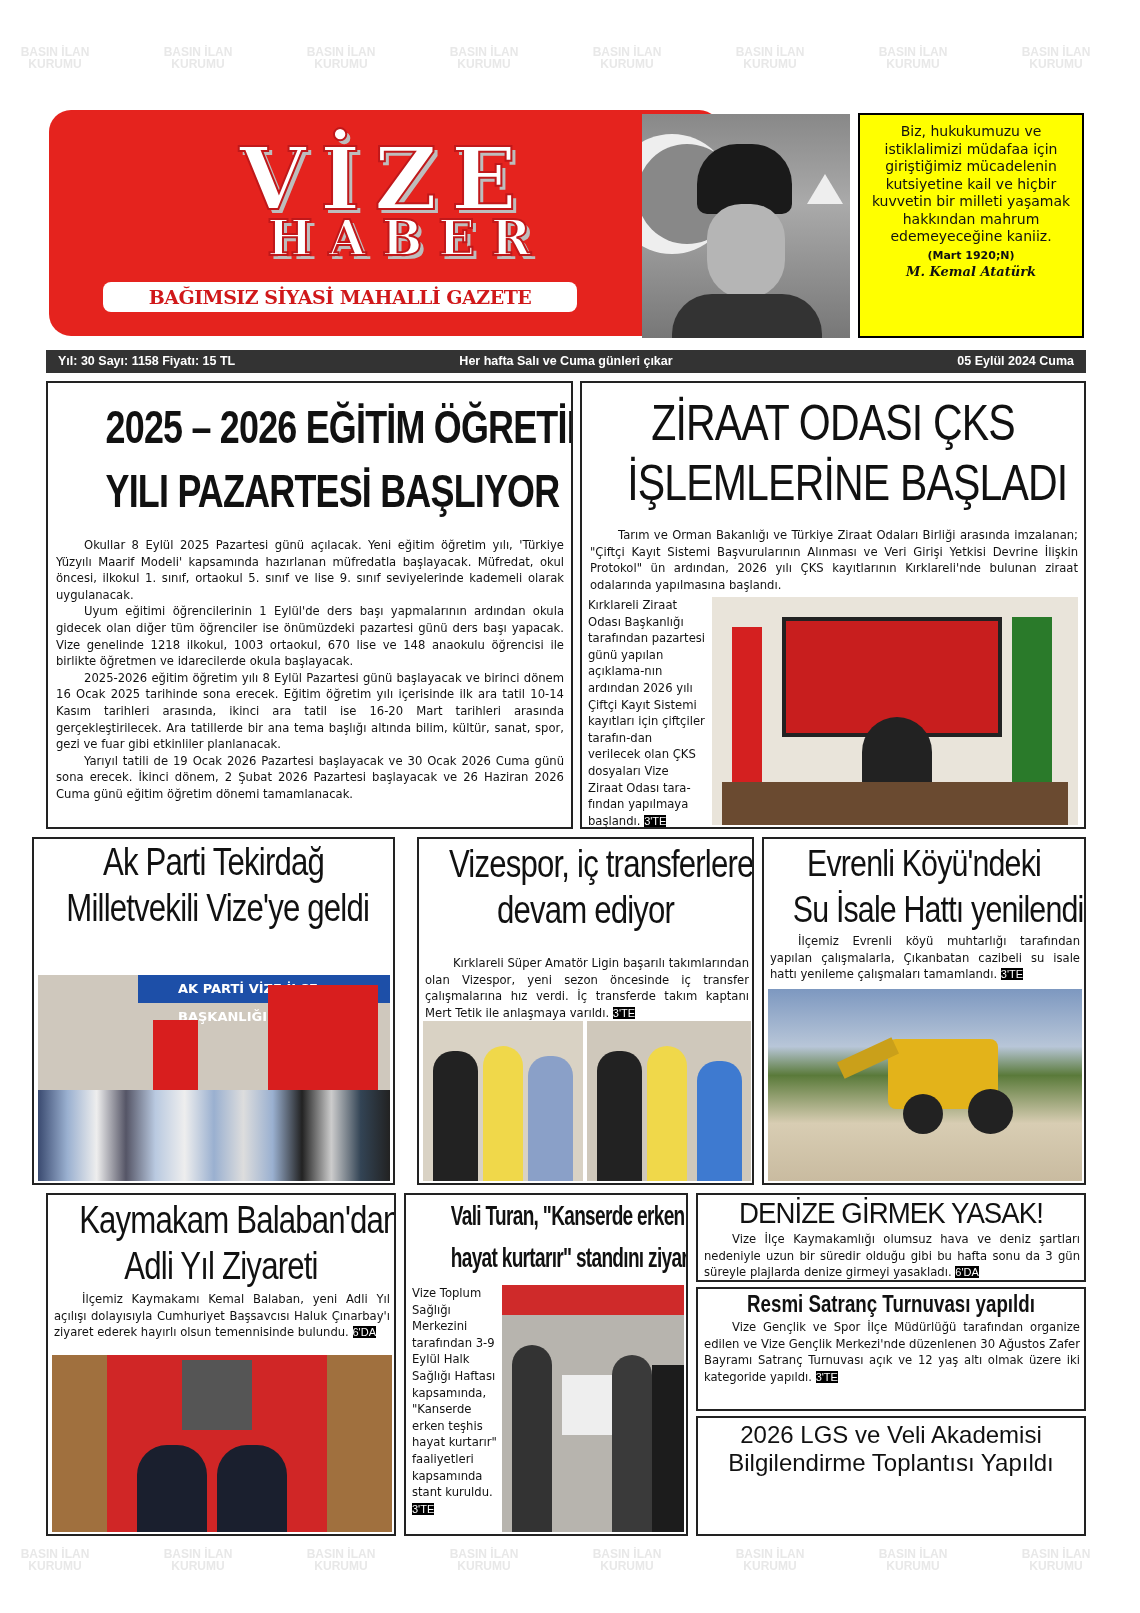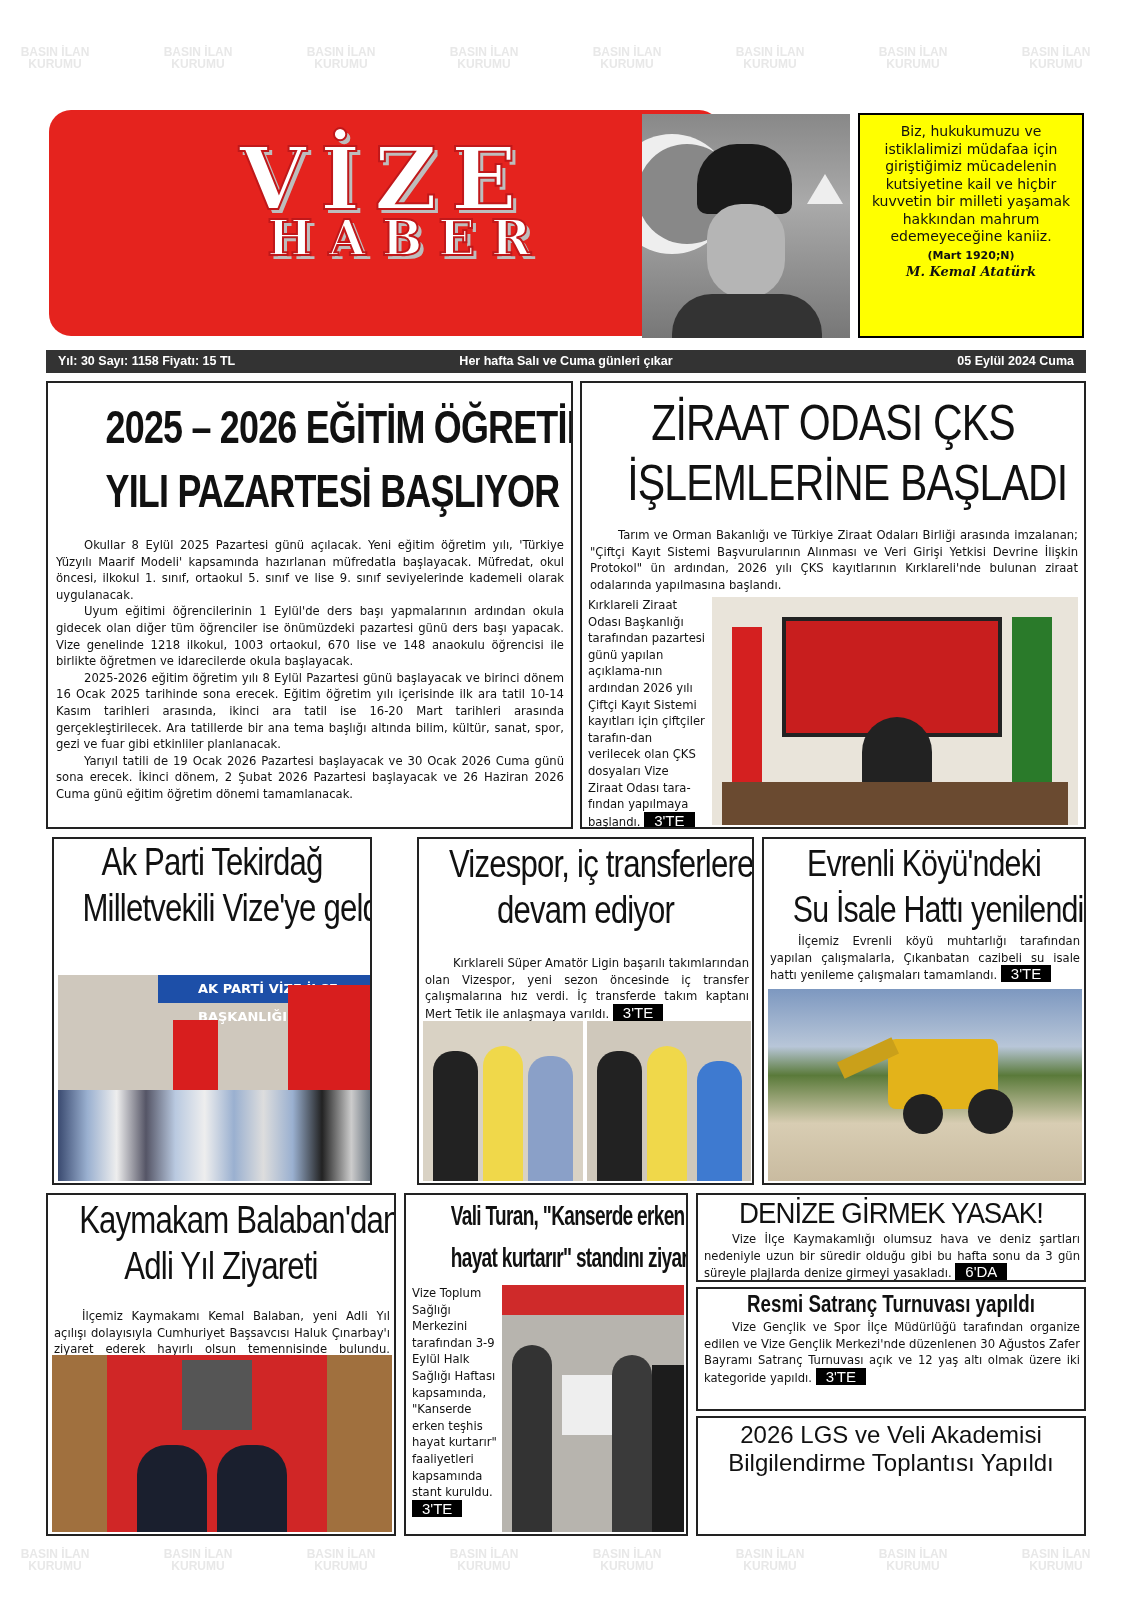--- a/index.html
+++ b/index.html
@@ -2,21 +2,21 @@
 <html><head>
 <meta charset="utf-8">
 <style>
   * { box-sizing: border-box; margin: 0; padding: 0; }
   body { width: 1140px; height: 1613px; background: #fff; position: relative; overflow: hidden; font-family: "DejaVu Sans", sans-serif; color: #111; }
   .abs { position: absolute; }
   .box { position: absolute; border: 2px solid #222; background: #fff; overflow: hidden; }
   .headline { font-family: "Liberation Sans", sans-serif; font-weight: bold; text-align: center; color: #111; line-height: 1.05; letter-spacing: -1px; transform-origin: center; }
   .body-text { font-family: "DejaVu Sans", sans-serif; font-size: 11.6px; line-height: 16.6px; text-align: justify; color: #111; }
   .body-text p { text-indent: 28px; }
-  .ref { background: #000; color: #fff; padding: 0 10px; font-family: "Liberation Sans", sans-serif; font-size: 15px; }
+  .ref { background: #000; color: #fff; padding: 0 0; font-family: "Liberation Sans", sans-serif; font-size: 11px; }
   .photo { position: absolute; overflow: hidden; }
   
   .logo { left: 49px; top: 110px; width: 672px; height: 226px; background: #e5231e; border-radius: 22px; }
   .logo-word { position: absolute; left: 0; width: 100%; text-align: center; font-family: "DejaVu Serif", serif; font-weight: bold; color: #fff; -webkit-text-stroke: 2px #c0181a; text-shadow: 4px 4px 0 #bdbdbd; }
   .logo-tag { position: absolute; left: 54px; top: 172px; width: 474px; height: 30px; background: #fff; border-radius: 8px; color: #d0181a; font-family: "DejaVu Serif", serif; font-weight: bold; font-size: 19px; text-align: center; line-height: 30px; letter-spacing: -0.5px; }
   .quote { left: 858px; top: 113px; width: 226px; height: 225px; background: #ffff00; border: 2px solid #000; text-align: center; padding-top: 8px; }
   .quote-text { font-size: 14px; line-height: 17.5px; color: #111; padding: 0 4px; }
   .quote-date { font-size: 11px; font-weight: bold; margin-top: 3px; }
   .quote-sig { font-family: "DejaVu Serif", serif; font-style: italic; font-weight: bold; font-size: 13px; margin-top: 2px; }
   .infobar { left: 46px; top: 350px; width: 1040px; height: 23px; background: #333; color: #fff; font-family: "Liberation Sans", sans-serif; font-weight: bold; font-size: 12.5px; line-height: 23px; }
@@ -41,20 +41,21 @@
     <div class="wm" style="left: 444px; top: 1548px;">BASIN İLAN<br>KURUMU</div>
     <div class="wm" style="left: 587px; top: 1548px;">BASIN İLAN<br>KURUMU</div>
     <div class="wm" style="left: 730px; top: 1548px;">BASIN İLAN<br>KURUMU</div>
     <div class="wm" style="left: 873px; top: 1548px;">BASIN İLAN<br>KURUMU</div>
     <div class="wm" style="left: 1016px; top: 1548px;">BASIN İLAN<br>KURUMU</div>
   </div>
 
 <div class="abs logo">
   <div class="logo-word" style="top:18px;font-size:86px;letter-spacing:14px;">VİZE</div>
   <div class="logo-word" style="top:100px;font-size:48px;letter-spacing:16px;padding-left:44px;">HABER</div>
+  <div class="logo-tag">BAĞIMSIZ SİYASİ MAHALLİ GAZETE</div>
 </div>
 
 <div class="photo" style="left:642px;top:114px;width:208px;height:224px;background:linear-gradient(180deg,#888 0%,#aaa 40%,#777 100%);">
   <div style="position:absolute;left:-30px;top:20px;width:120px;height:120px;border-radius:50%;background:#eee;"></div>
   <div style="position:absolute;left:-5px;top:30px;width:100px;height:100px;border-radius:50%;background:#888;"></div>
   <div style="position:absolute;left:165px;top:60px;width:0;height:0;border-left:18px solid transparent;border-right:18px solid transparent;border-bottom:30px solid #eee;"></div>
   <div style="position:absolute;left:55px;top:30px;width:95px;height:70px;border-radius:40px 40px 10px 10px;background:#1a1a1a;"></div>
   <div style="position:absolute;left:65px;top:90px;width:78px;height:95px;border-radius:35px 35px 40px 40px;background:#b5b5b5;"></div>
   <div style="position:absolute;left:30px;top:180px;width:150px;height:50px;border-radius:40px 40px 0 0;background:#333;"></div>
 </div>
@@ -94,21 +95,21 @@
   </div>
   <div class="photo" style="left:130px;top:214px;width:366px;height:228px;background:#e9e4da;">
     <div style="position:absolute;left:70px;top:20px;width:220px;height:120px;background:#c81e1e;border:4px solid #222;"></div>
     <div style="position:absolute;left:20px;top:30px;width:30px;height:160px;background:#d42020;"></div>
     <div style="position:absolute;left:300px;top:20px;width:40px;height:180px;background:#2a7a2a;"></div>
     <div style="position:absolute;left:150px;top:120px;width:70px;height:70px;border-radius:35px 35px 0 0;background:#222;"></div>
     <div style="position:absolute;left:10px;top:185px;width:346px;height:43px;background:#6a4a30;"></div>
   </div>
 </div>
 
-<div class="box" style="left:52px;top:837px;width:320px;height:348px;">
+<div class="box" style="left:32px;top:837px;width:363px;height:348px;">
   <div class="headline" style="position:absolute;left:0;top:4px;width:100%;font-size:38px;transform:scaleX(0.82);white-space:nowrap;font-weight:normal;">Ak Parti Tekirdağ</div>
   <div class="headline" style="position:absolute;left:0;top:50px;width:100%;font-size:38px;transform:scaleX(0.82);white-space:nowrap;font-weight:normal;">Milletvekili Vize'ye geldi</div>
   <div class="photo" style="left:4px;top:136px;width:352px;height:206px;background:#cfc8bd;">
     <div style="position:absolute;left:100px;top:0;width:252px;height:28px;background:#1d4fa8;color:#fff;font-weight:bold;font-size:13px;line-height:28px;padding-left:40px;">AK PARTİ VİZE İLÇE BAŞKANLIĞI</div>
     <div style="position:absolute;left:230px;top:10px;width:110px;height:120px;background:#d81e1e;"></div>
     <div style="position:absolute;left:115px;top:45px;width:45px;height:70px;background:#d81e1e;"></div>
     <div style="position:absolute;left:0;top:115px;width:352px;height:91px;background:linear-gradient(90deg,#3a4a70,#9ab0d0,#eee,#556,#b9c9e0,#eee,#9ab0d0,#ddd,#9ab0d0,#222,#ccc,#345,#222);"></div>
   </div>
 </div>
 
@@ -140,21 +141,21 @@
     <div style="position:absolute;left:120px;top:50px;width:110px;height:70px;background:#e3b31a;border-radius:8px;"></div>
     <div style="position:absolute;left:70px;top:60px;width:60px;height:18px;background:#caa01a;transform:rotate(-25deg);"></div>
     <div style="position:absolute;left:135px;top:105px;width:40px;height:40px;border-radius:50%;background:#222;"></div>
     <div style="position:absolute;left:200px;top:100px;width:45px;height:45px;border-radius:50%;background:#222;"></div>
   </div>
 </div>
 
 <div class="box" style="left:46px;top:1193px;width:350px;height:343px;">
   <div class="headline" style="position:absolute;left:0;top:6px;width:100%;font-size:38px;transform:scaleX(0.82);white-space:nowrap;font-weight:normal;">Kaymakam Balaban'dan</div>
   <div class="headline" style="position:absolute;left:0;top:52px;width:100%;font-size:38px;transform:scaleX(0.82);white-space:nowrap;font-weight:normal;">Adli Yıl Ziyareti</div>
-  <div class="body-text" style="position:absolute;left:6px;top:96px;width:336px;margin-top:17px;">
+  <div class="body-text" style="position:absolute;left:6px;top:96px;width:336px;">
     <p><span>İlçemiz Kaymakamı Kemal Balaban, yeni Adli Yıl açılışı dolayısıyla Cumhuriyet Başsavcısı Haluk Çınarbay'ı ziyaret ederek hayırlı olsun temennisinde bulundu.</span> <span class="ref">6'DA</span></p>
   </div>
   <div class="photo" style="left:4px;top:160px;width:340px;height:177px;background:#a0703e;">
     <div style="position:absolute;left:55px;top:0;width:220px;height:177px;background:#d02626;"></div>
     <div style="position:absolute;left:130px;top:5px;width:70px;height:70px;background:#555;"></div>
     <div style="position:absolute;left:85px;top:90px;width:70px;height:87px;background:#1a1f2e;border-radius:30px 30px 0 0;"></div>
     <div style="position:absolute;left:165px;top:90px;width:70px;height:87px;background:#1a1f2e;border-radius:30px 30px 0 0;"></div>
   </div>
 </div>
 

